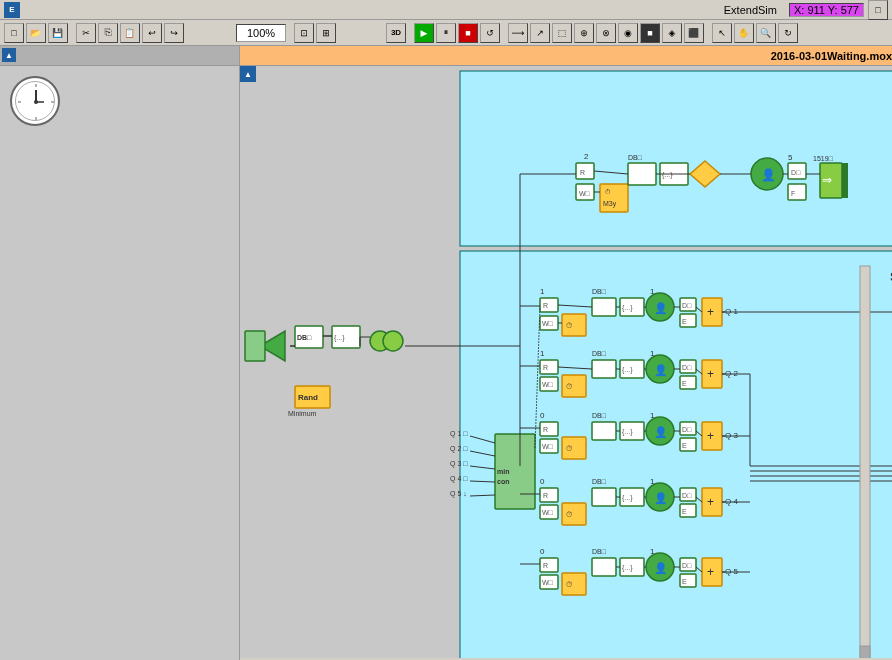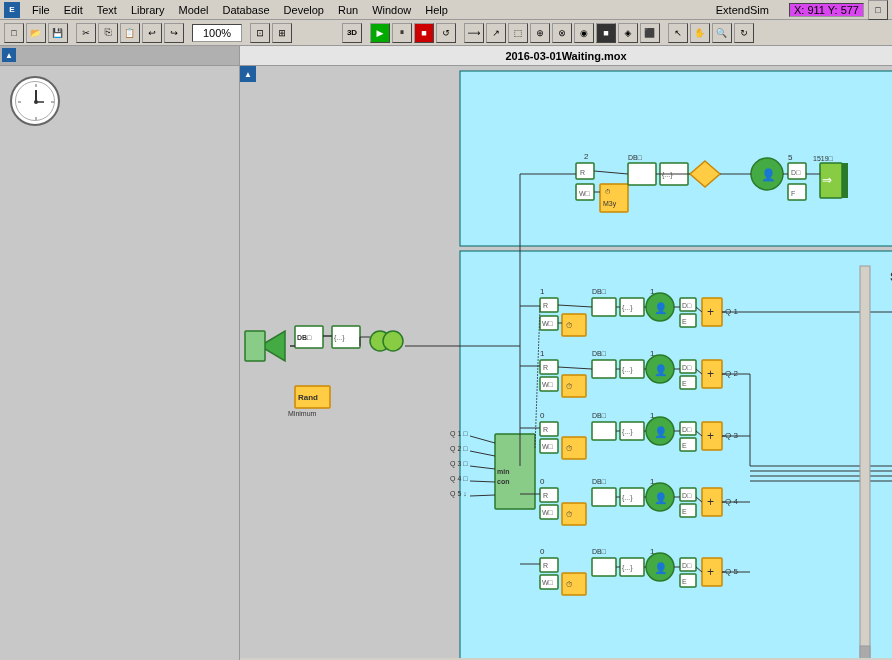--- a/index.html
+++ b/index.html
@@ -19,21 +19,21 @@
       background: #2060a0; display: flex; align-items: center; justify-content: center;
       color: white; font-size: 8px; font-weight: bold;
     }
     #menubar .menu-items {
       display: flex; gap: 2px;
     }
     #menubar .menu-item {
       padding: 1px 6px; cursor: pointer; font-size: 11px;
     }
     .app-title {
-      margin-left: auto; font-size: 11px; padding-right: 20px;
+      margin-left: auto; font-size: 11px; padding-right: 12px;
     }
     .coords {
       font-size: 11px; border: 1px inset #999; padding: 0 4px; background: #d946ef;
     }
 
     
     #toolbar {
       background: #d4d0c8;
       height: 26px;
       display: flex;
@@ -43,21 +43,21 @@
       border-bottom: 1px solid #999;
     }
     .tb-btn {
       width: 20px; height: 20px; background: #d4d0c8;
       border: 1px outset #999; display: flex; align-items: center; justify-content: center;
       font-size: 9px; cursor: pointer;
     }
     .tb-sep { width: 4px; }
     .tb-zoom {
       width: 50px; height: 18px; border: 1px inset #999; background: white;
-      font-size: 11px; text-align: center;
+      font-size: 11px; text-align: center; margin-left: 44px;
     }
     .tb-btn-green {
       width: 20px; height: 20px; background: #00aa00;
       border: 1px outset #999; display: flex; align-items: center; justify-content: center;
       color: white; font-size: 9px; cursor: pointer;
     }
     .tb-btn-red {
       width: 20px; height: 20px; background: #cc0000;
       border: 1px outset #999; display: flex; align-items: center; justify-content: center;
       color: white; font-size: 9px; cursor: pointer;
@@ -124,24 +124,24 @@
     
     #diagram-svg {
       position: absolute;
       top: 0; left: 0;
       width: 100%; height: 100%;
     }
 
     
     #doc-titlebar {
       height: 20px;
-      background: #e5e5e5;
+      background: #fdba74;
       display: flex;
       align-items: center;
-      justify-content: center;
+      justify-content: flex-end;
       border-bottom: 1px solid #999;
       font-size: 11px;
       font-weight: bold;
     }
 
     
     .corner-icon {
       position: absolute;
       top: 2px; left: 2px;
       width: 14px; height: 14px;
@@ -149,32 +149,20 @@
       color: white;
       font-size: 8px;
       display: flex; align-items: center; justify-content: center;
     }
   </style>
 </head>
 <body>
 
 <div id="menubar">
   <div class="app-icon">E</div>
-  <div class="menu-items">
-    <div class="menu-item">File</div>
-    <div class="menu-item">Edit</div>
-    <div class="menu-item">Text</div>
-    <div class="menu-item">Library</div>
-    <div class="menu-item">Model</div>
-    <div class="menu-item">Database</div>
-    <div class="menu-item">Develop</div>
-    <div class="menu-item">Run</div>
-    <div class="menu-item">Window</div>
-    <div class="menu-item">Help</div>
-  </div>
   <div class="app-title">ExtendSim</div>
   <div class="coords">X: 911 Y: 577</div>
   <div class="tb-btn" style="margin-left:4px;">□</div>
 </div>
 
 <div id="toolbar">
   <div class="tb-btn">□</div>
   <div class="tb-btn">📂</div>
   <div class="tb-btn">💾</div>
   <div class="tb-sep"></div>

